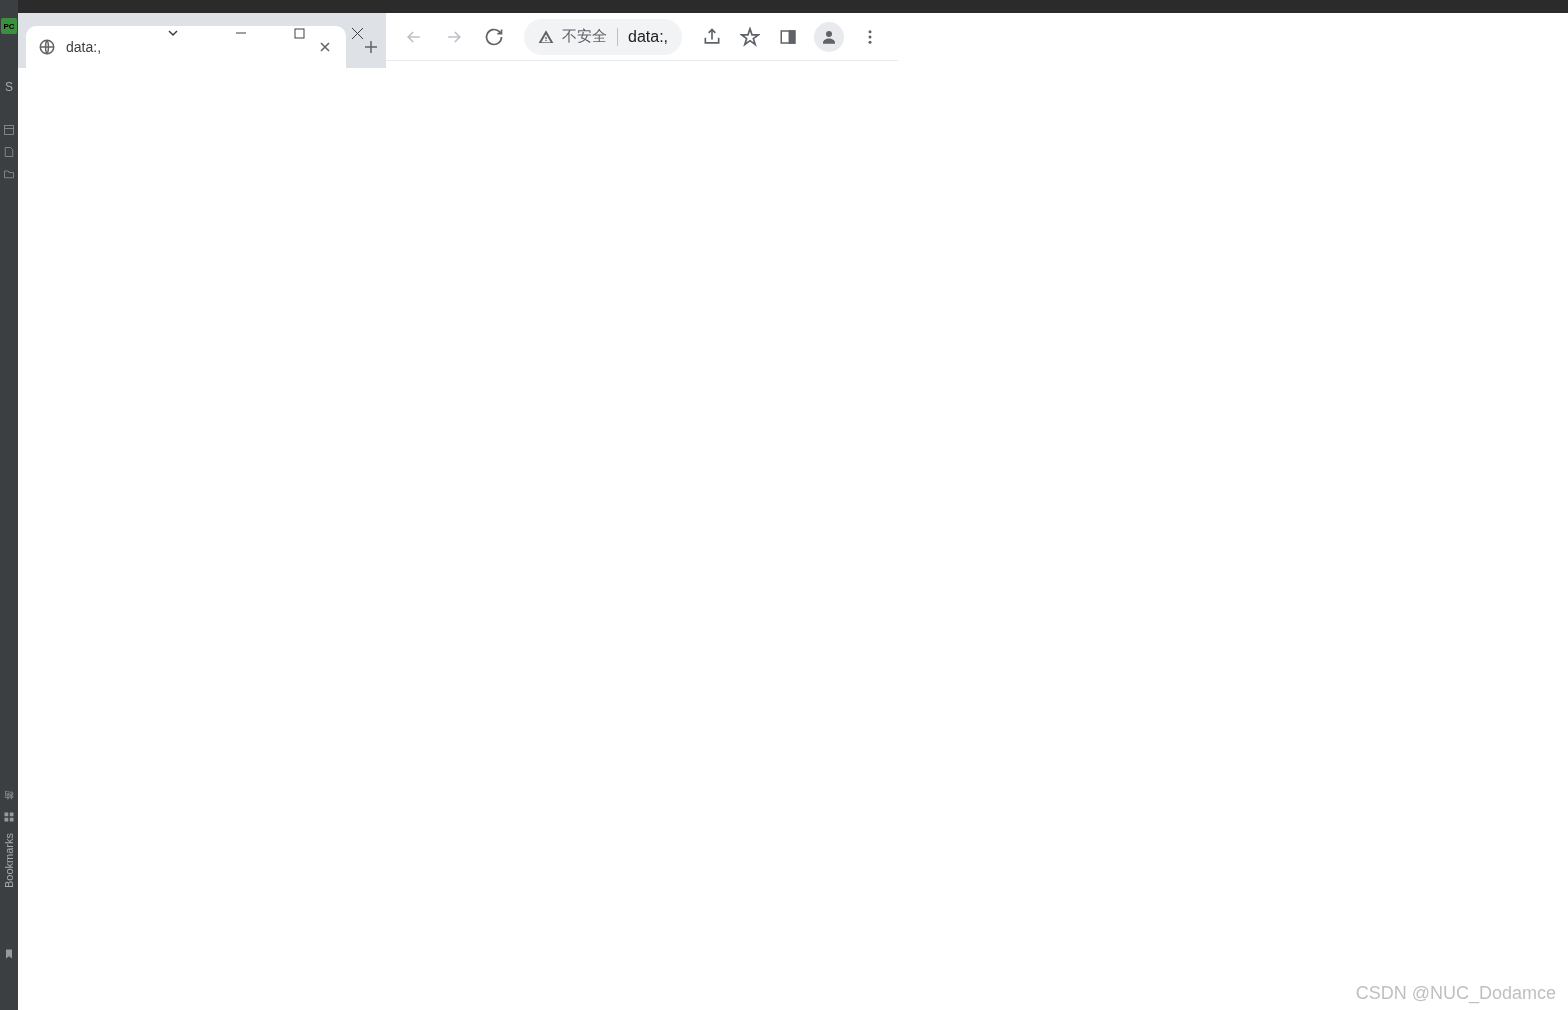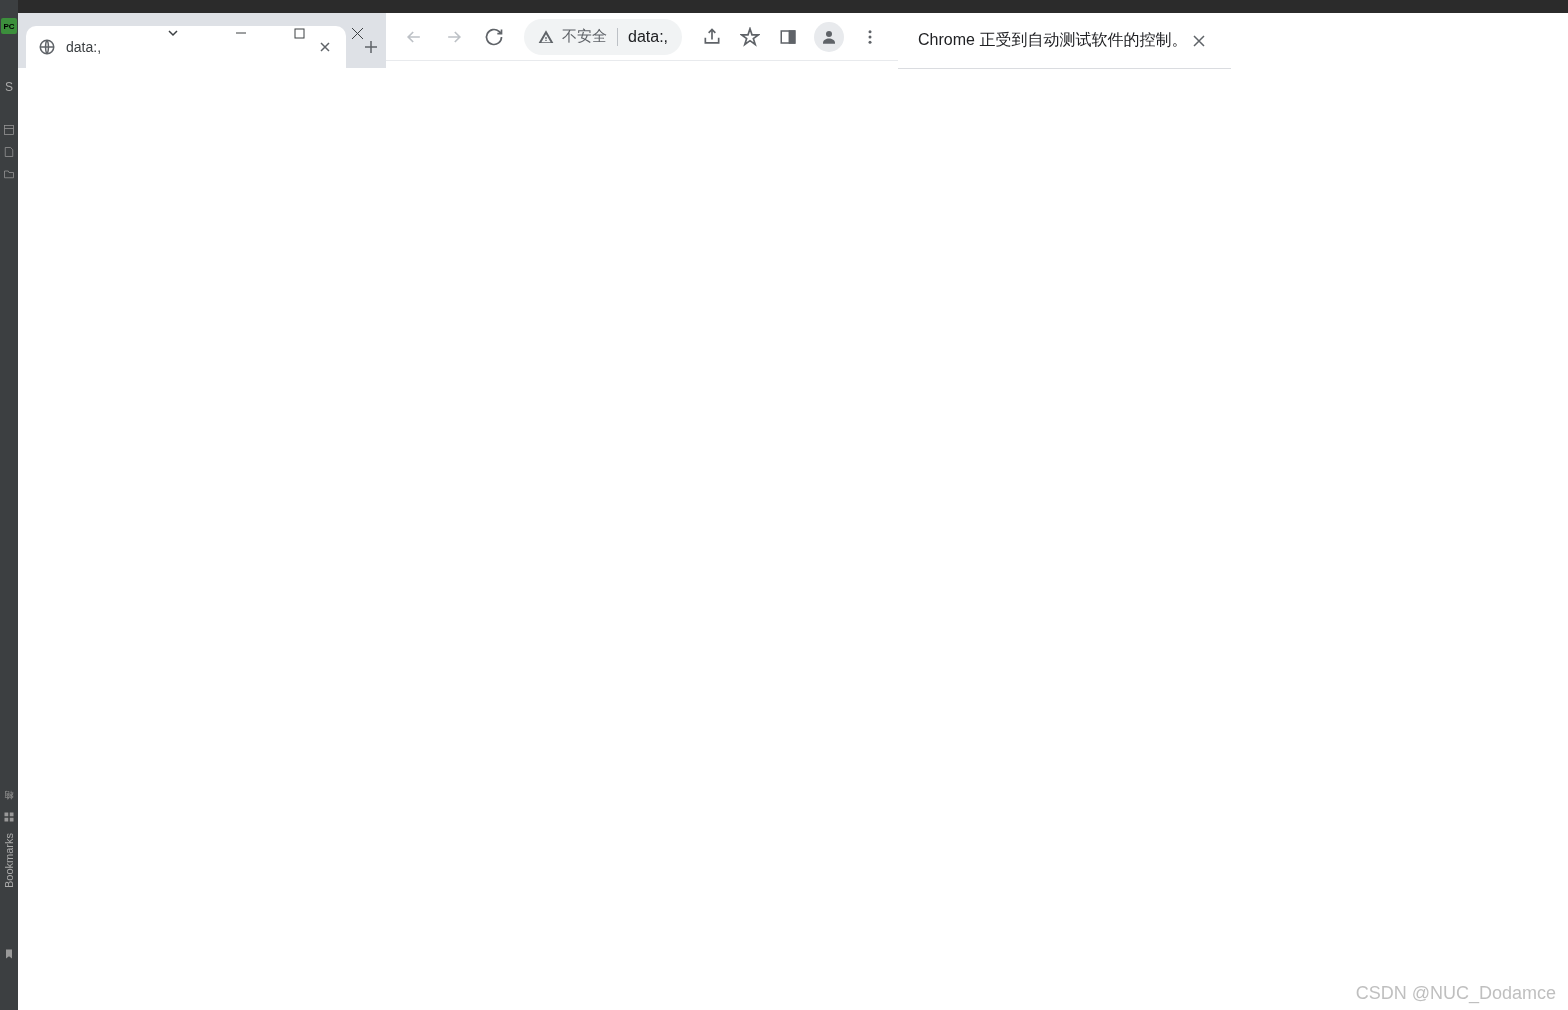--- a/index.html
+++ b/index.html
@@ -389,25 +389,17 @@
       <div class="toolbar-icon">
         <svg width="18" height="18" viewBox="0 0 24 24" fill="currentColor">
             <circle cx="12" cy="5" r="2"></circle>
             <circle cx="12" cy="12" r="2"></circle>
             <circle cx="12" cy="19" r="2"></circle>
           </svg>
       </div>
     </div>
   </div>
 
-  <div class="infobar">
-    <span class="infobar-text">Chrome 正受到自动测试软件的控制。</span>
-    <div class="infobar-close">
-      <svg width="14" height="14" viewBox="0 0 14 14" stroke="currentColor" stroke-width="1.5">
-          <path d="M2 2l10 10M12 2L2 12"></path>
-        </svg>
-    </div>
-  </div>
 
   <div class="content-area"></div>
 </div>
 
 <div class="watermark">CSDN @NUC_Dodamce</div>
 
 </body></html>

